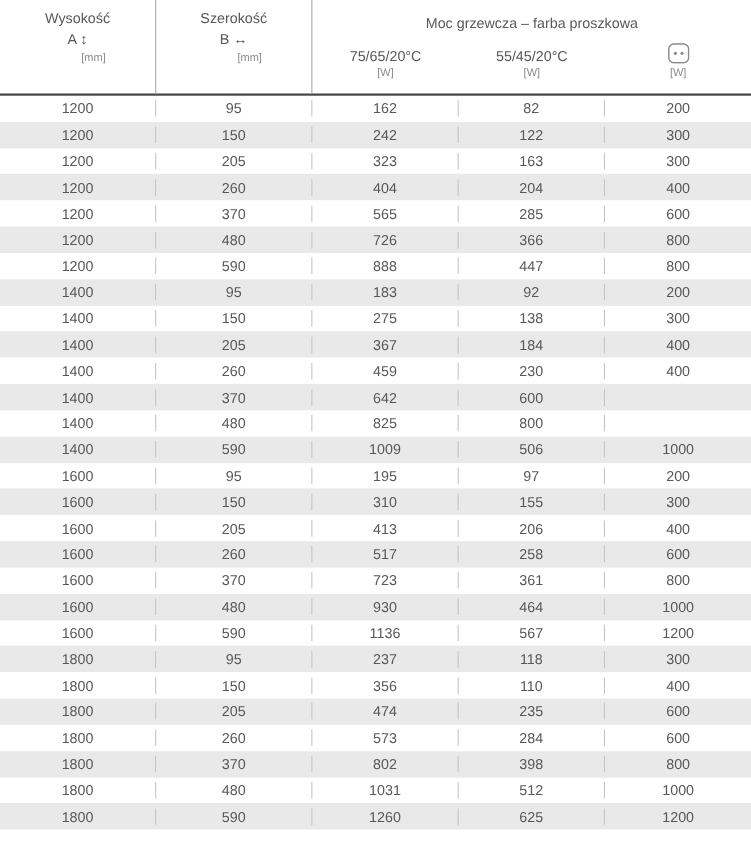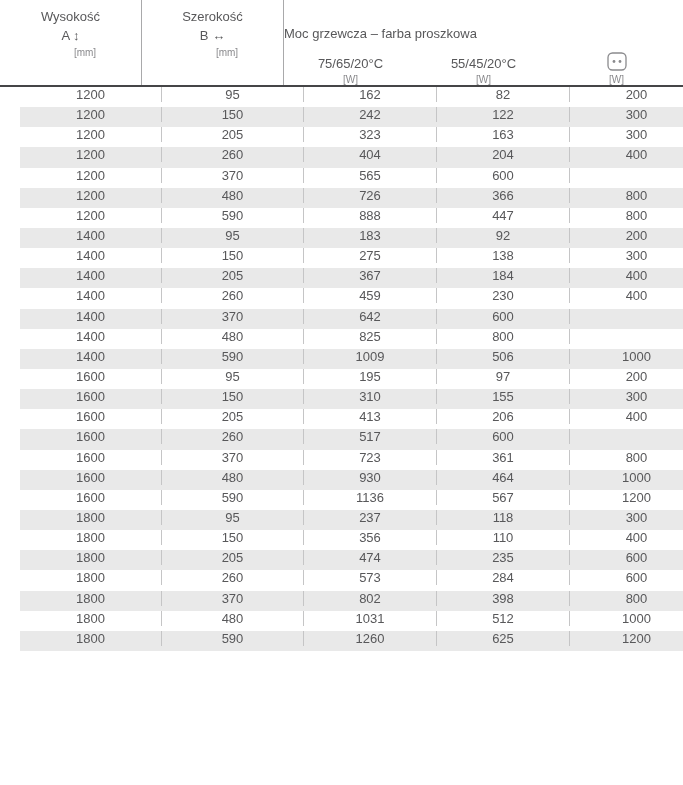--- a/index.html
+++ b/index.html
@@ -1,46 +1,46 @@
 <!DOCTYPE html>
 <html><head>
 <meta charset="utf-8">
 <style>
   html,body{margin:0;padding:0;}
   body{
     width:683px;height:785px;background:#ffffff;
     font-family:"Liberation Sans", sans-serif;
     color:#58585a;overflow:hidden;
   }
-  .sheet{width:683px;height:651px;display:flex;flex-direction:column;}
+  .sheet{width:683px;height:754px;display:flex;flex-direction:column;}
 
   
   .thead{
     height:85px;flex:0 0 85px;display:flex;
     border-bottom:2px solid #454547;box-sizing:content-box;
   }
   .hcol{
     width:142px;flex:0 0 142px;box-sizing:border-box;
     border-right:1px solid #a9a9ab;
     text-align:center;
   }
   .hcol .title{margin-top:9px;font-size:13px;line-height:15px;}
   .hcol .dim{margin-top:4px;font-size:13px;line-height:15px;}
   .hcol .unit{margin-top:4px;font-size:10px;line-height:12px;color:#8a8a8d;padding-left:29px;}
   .hgroup{flex:1;display:flex;flex-direction:column;}
-  .gtitle{margin-top:26px;font-size:13px;line-height:15px;text-align:left;}
+  .gtitle{margin-top:13px;font-size:13px;line-height:15px;text-align:center;}
   .gsub{flex:1;display:flex;margin-top:10px;justify-content:flex-end;}
   .gsubcol{width:133px;flex:0 0 133px;text-align:center;}
   .gsubcol .lbl{font-size:13px;line-height:15px;margin-top:5px;}
   .gsubcol .icon-wrap{height:20px;margin-top:0px;display:flex;align-items:center;justify-content:center;}
   .gsubcol .unit{margin-top:3px;font-size:10px;line-height:12px;color:#8a8a8d;}
 
   
   .tbody{flex:1 1 auto;display:flex;flex-direction:column;}
-  .trow{flex:1 1 0;display:flex;align-items:flex-start;margin-left:20px;}
+  .trow{flex:1 1 0;display:flex;align-items:center;}
   .trow.alt{background:#e9e9e9;}
   .tcell{
     display:flex;align-items:center;justify-content:center;
     font-size:13px;box-sizing:border-box;
     border-right:1px solid #c5c5c6;
   }
   .tcell:nth-child(1){width:142px;flex:0 0 142px;}
   .tcell:nth-child(2){width:142px;flex:0 0 142px;}
   .tcell:nth-child(3){width:133px;flex:0 0 133px;}
   .tcell:nth-child(4){width:133px;flex:0 0 133px;}
@@ -120,20 +120,21 @@
         <div class="tcell">1200</div>
         <div class="tcell">260</div>
         <div class="tcell">404</div>
         <div class="tcell">204</div>
         <div class="tcell">400</div>
       </div>
       <div class="trow">
         <div class="tcell">1200</div>
         <div class="tcell">370</div>
         <div class="tcell">565</div>
+        <div class="tcell">285</div>
         <div class="tcell">600</div>
       </div>
       <div class="trow alt">
         <div class="tcell">1200</div>
         <div class="tcell">480</div>
         <div class="tcell">726</div>
         <div class="tcell">366</div>
         <div class="tcell">800</div>
       </div>
       <div class="trow">
@@ -208,20 +209,21 @@
         <div class="tcell">1600</div>
         <div class="tcell">205</div>
         <div class="tcell">413</div>
         <div class="tcell">206</div>
         <div class="tcell">400</div>
       </div>
       <div class="trow alt">
         <div class="tcell">1600</div>
         <div class="tcell">260</div>
         <div class="tcell">517</div>
+        <div class="tcell">258</div>
         <div class="tcell">600</div>
       </div>
       <div class="trow">
         <div class="tcell">1600</div>
         <div class="tcell">370</div>
         <div class="tcell">723</div>
         <div class="tcell">361</div>
         <div class="tcell">800</div>
       </div>
       <div class="trow alt">

